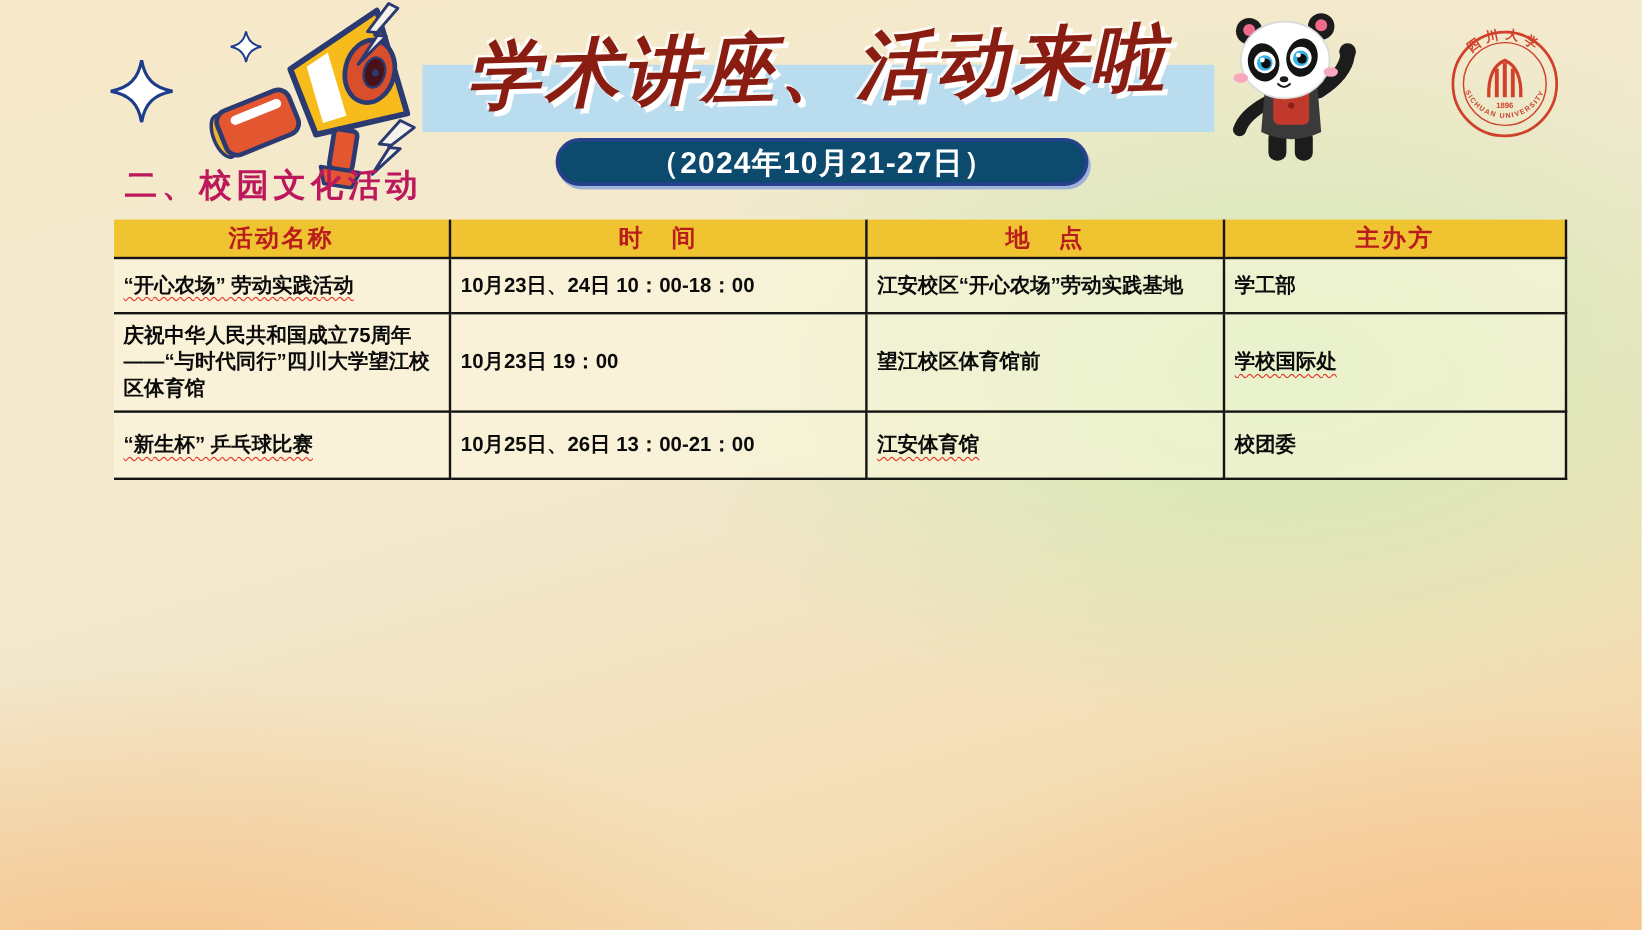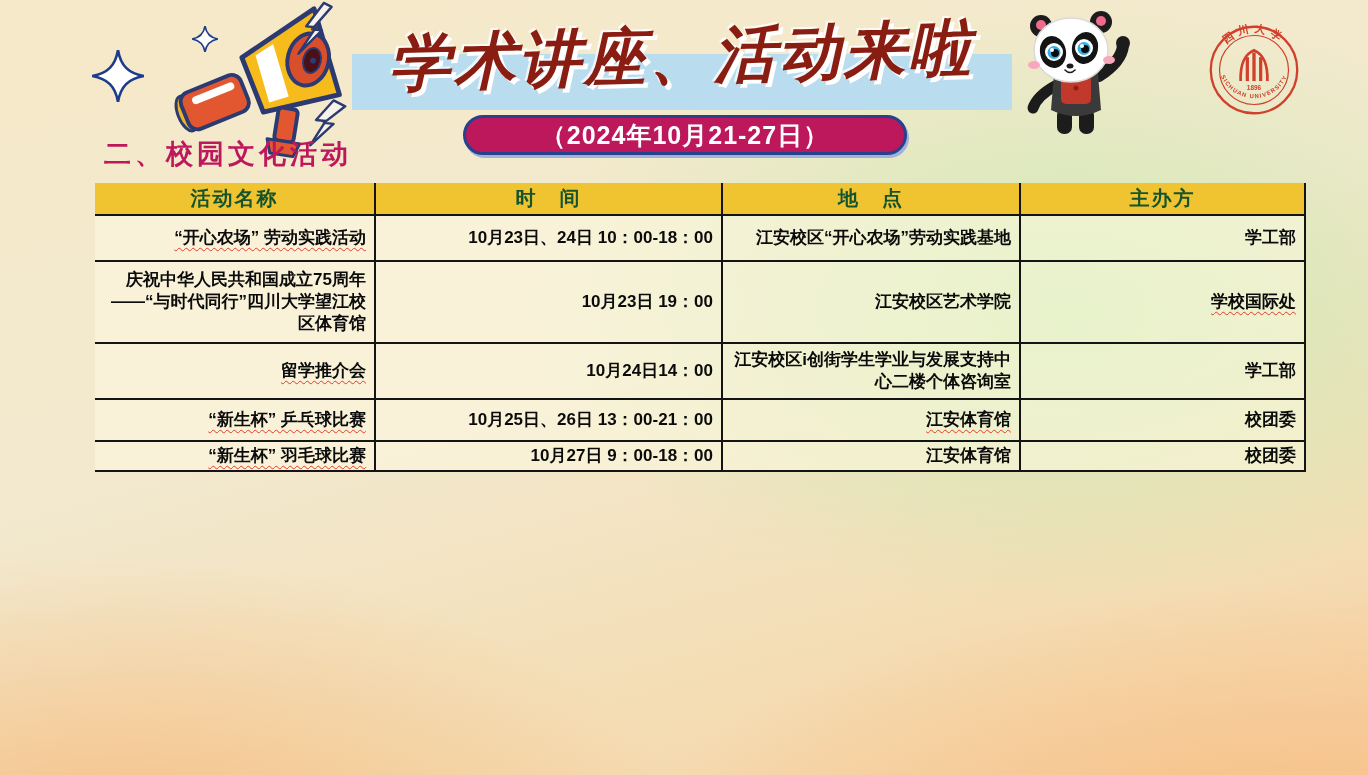--- a/index.html
+++ b/index.html
@@ -17,50 +17,50 @@
   .band { position:absolute; left:352px; top:54px; width:660px; height:56px; background:#b9dcee; }
   .title {
     position:absolute; left:336px; top:14px; width:690px; text-align:center;
     font-family:"DejaVu Serif","Liberation Serif",serif; font-style:italic; font-weight:bold;
     font-size:62px; color:#8a1d12; letter-spacing:3px; white-space:nowrap;
     text-shadow:4px 4px 0 #ffffff, -2px -2px 0 rgba(255,255,255,.75);
     transform:rotate(-1.5deg);
   }
   .pill {
     position:absolute; left:463px; top:115px; width:444px; height:40px;
-    background:#be185d; border:3px solid #27418d; border-radius:22px;
+    background:#0c4a6e; border:3px solid #27418d; border-radius:22px;
     box-shadow:2px 3px 0 #9fb3da;
     color:#fff; font-size:25px; font-weight:bold; letter-spacing:1px;
     display:flex; align-items:center; justify-content:center;
   }
   .section-heading {
     position:absolute; left:104px; top:136px; font-size:27px; color:#be185d;
     font-weight:bold; letter-spacing:4px;
   }
 
   .megaphone { position:absolute; left:160px; top:0px; width:195px; height:158px; }
   .star-big  { position:absolute; left:92px;  top:50px; width:52px; height:52px; }
   .star-small{ position:absolute; left:192px; top:26px; width:26px; height:26px; }
   .panda     { position:absolute; left:1020px; top:10px; width:112px; height:130px; }
   .seal      { position:absolute; left:1208px; top:24px; width:92px; height:92px; }
 
   table.activity-table {
     position:absolute; left:95px; top:183px; width:1210px;
     border-collapse:collapse; table-layout:fixed;
   }
   .activity-table th {
-    background:#f0c431; color:#14532d; font-size:20px; font-weight:bold;
+    background:#f0c431; color:#b91c1c; font-size:20px; font-weight:bold;
     height:32px; letter-spacing:2px;
     border-right:2px solid #141414; border-bottom:2px solid #141414;
   }
   .activity-table td {
     background:rgba(255,252,228,.5);
     border-right:2px solid #141414; border-bottom:2px solid #141414;
     font-size:17px; font-weight:bold; color:#0b0b0b;
-    text-align:right; vertical-align:middle;
+    text-align:left; vertical-align:middle;
     padding:2px 8px; line-height:1.3; white-space:pre-line;
   }
   tbody tr:nth-child(1) td {height:46px}
   tbody tr:nth-child(2) td {height:82px}
   tbody tr:nth-child(3) td {height:56px}
   tbody tr:nth-child(4) td {height:42px}
   tbody tr:nth-child(5) td {height:30px}
   tbody tr:nth-child(6) td {height:56px}
   tbody tr:nth-child(7) td {height:56px}
   tbody tr:nth-child(8) td {height:40px}
@@ -183,37 +183,25 @@
     <tbody>
         <tr>
           <td><span class="wavy">“开心农场” 劳动实践活动</span></td>
           <td><span>10月23日、24日 10：00-18：00</span></td>
           <td><span>江安校区“开心农场”劳动实践基地</span></td>
           <td><span>学工部</span></td>
         </tr>
         <tr>
           <td><span>庆祝中华人民共和国成立75周年——“与时代同行”四川大学望江校区体育馆</span></td>
           <td><span>10月23日 19：00</span></td>
-          <td><span>江安校区艺术学院</span></td>
+          <td><span>望江校区体育馆前</span></td>
           <td><span class="wavy">学校国际处</span></td>
-        </tr>
-        <tr>
-          <td><span class="wavy">留学推介会</span></td>
-          <td><span>10月24日14：00</span></td>
-          <td><span>江安校区i创街学生学业与发展支持中心二楼个体咨询室</span></td>
-          <td><span>学工部</span></td>
         </tr>
         <tr>
           <td><span class="wavy">“新生杯” 乒乓球比赛</span></td>
           <td><span>10月25日、26日 13：00-21：00</span></td>
           <td><span class="wavy">江安体育馆</span></td>
           <td><span>校团委</span></td>
         </tr>
-        <tr>
-          <td><span class="wavy">“新生杯” 羽毛球比赛</span></td>
-          <td><span>10月27日 9：00-18：00</span></td>
-          <td><span>江安体育馆</span></td>
-          <td><span>校团委</span></td>
-        </tr>
       </tbody>
   </table>
 
 </div>
 
 </body></html>

